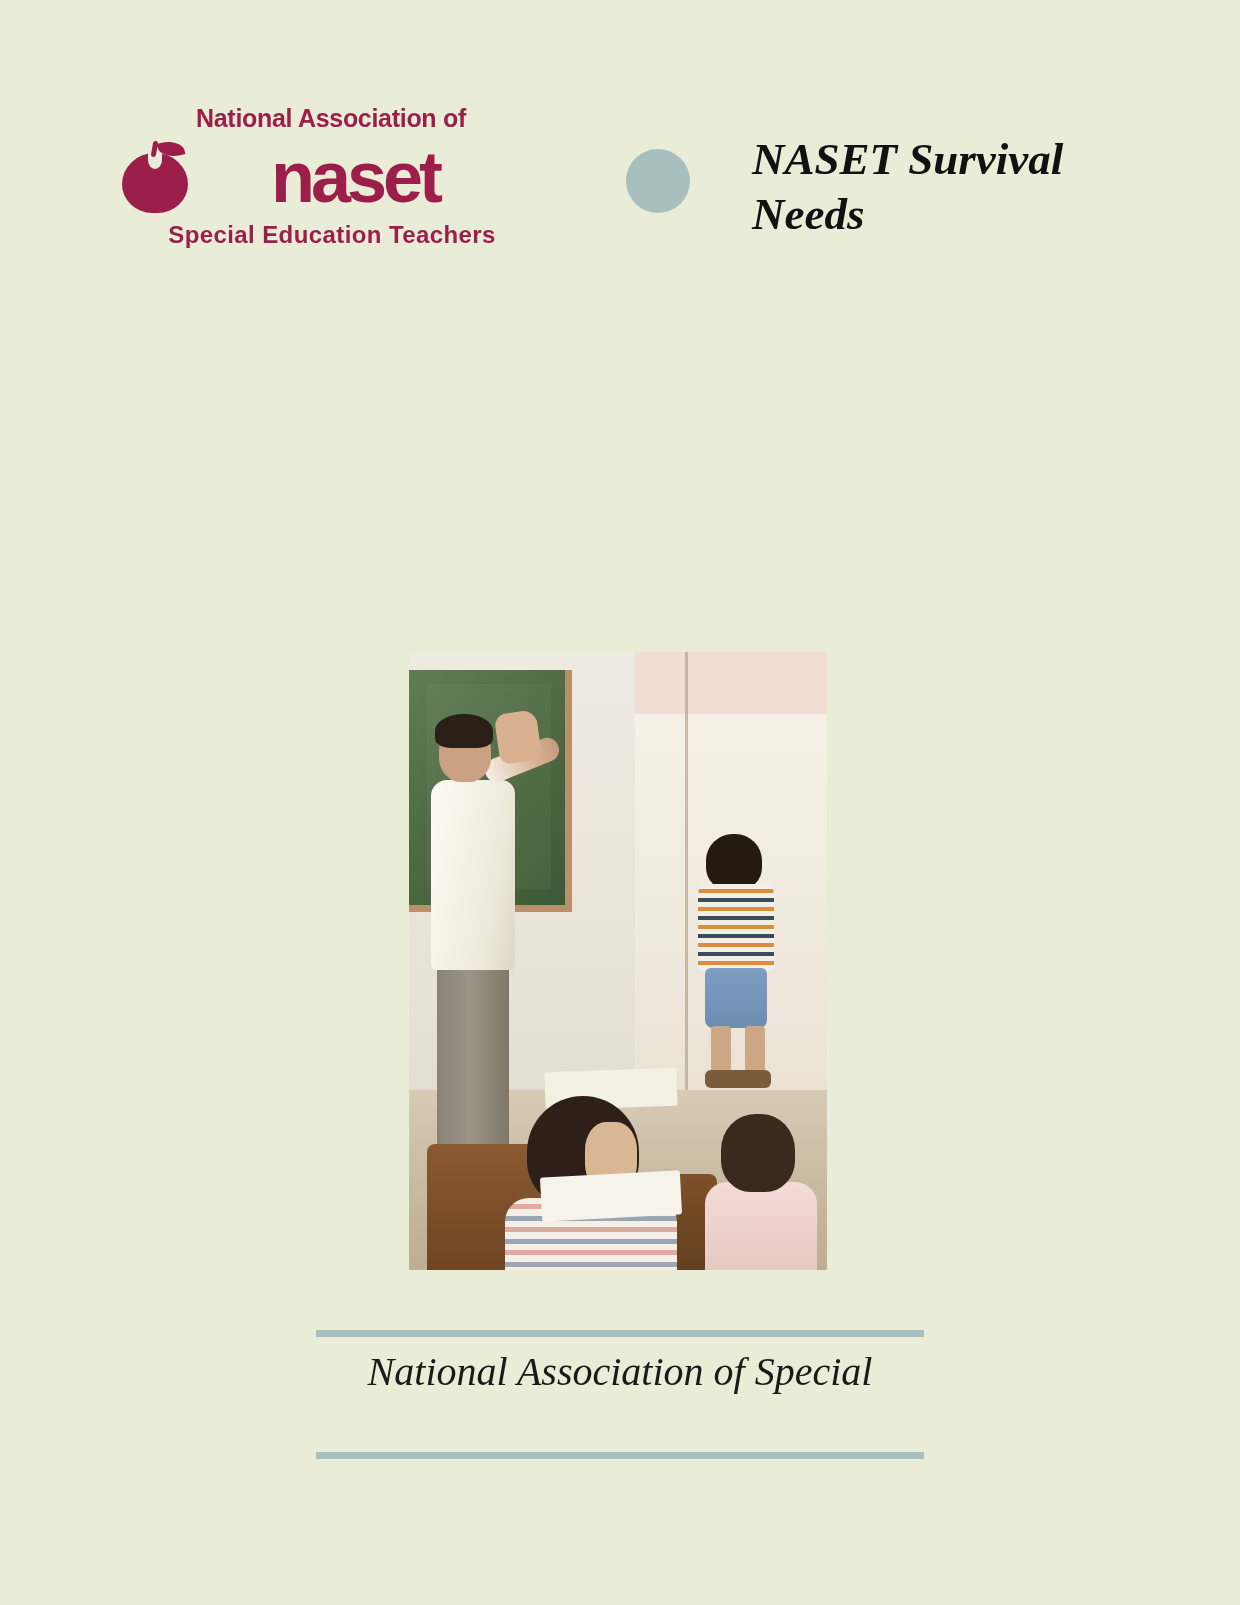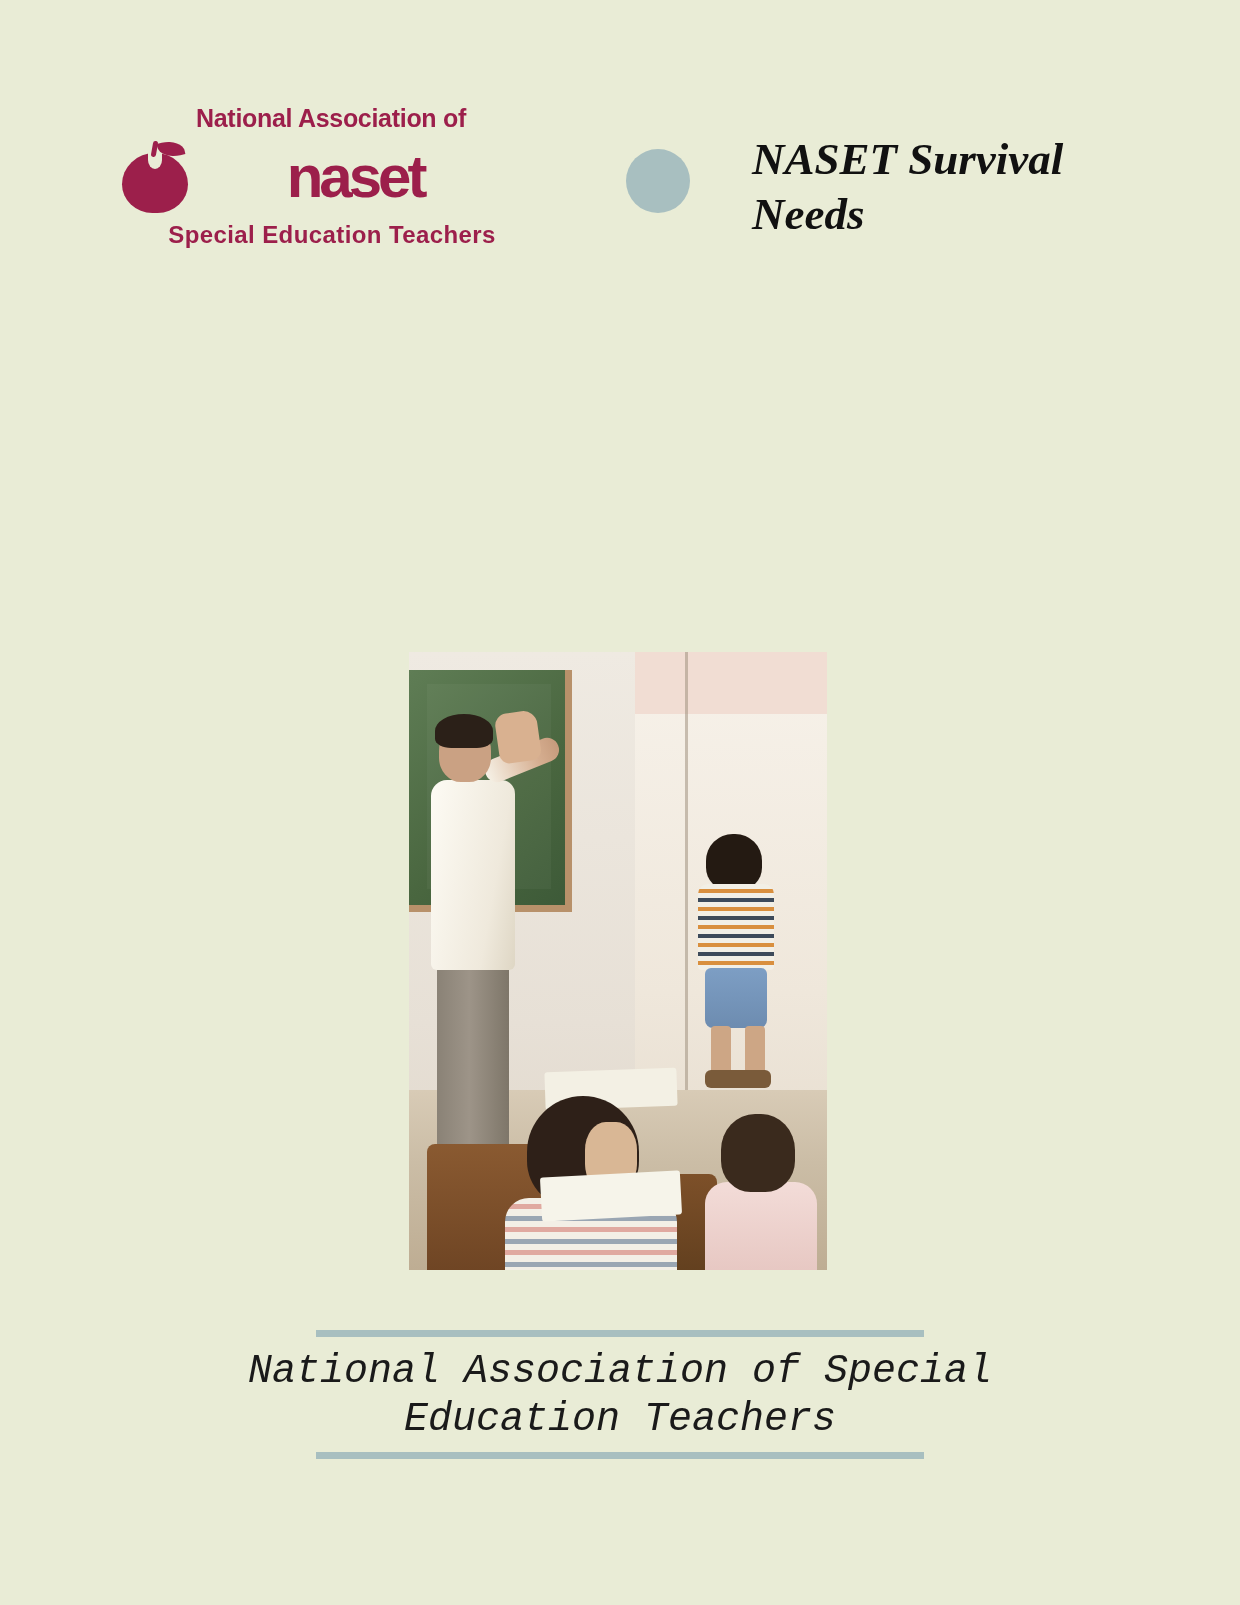--- a/index.html
+++ b/index.html
@@ -45,21 +45,21 @@
     margin-left: 8px;
   }
   .logo-mid {
     position: relative;
     height: 84px;
     margin-top: 2px;
   }
   .logo-word {
     font-family: "Liberation Sans", sans-serif;
     font-weight: bold;
-    font-size: 60px;
+    font-size: 72px;
     line-height: 84px;
     letter-spacing: -4px;
     color: #9c1f4b;
     padding-left: 56px;
   }
   .apple {
     position: absolute;
     left: 6px;
     top: 6px;
     width: 74px;
@@ -359,21 +359,21 @@
     background: #a8bfc0;
   }
   .rule-top { top: 1330px; }
   .rule-bottom { top: 1452px; }
   .footer-text {
     position: absolute;
     left: 220px;
     top: 1348px;
     width: 800px;
     text-align: center;
-    font-family: Liberation Mono, monospace;
+    font-family: Liberation Serif, serif;
     font-style: italic;
     font-size: 40px;
     line-height: 1.2;
     color: #1a1a1a;
   }
 </style>
 </head>
 <body>
 
 <div class="page">
@@ -433,17 +433,16 @@
     <div class="fg-kid1-head"></div>
     <div class="fg-kid1-face"></div>
     <div class="fg-paper"></div>
     <div class="fg-kid2-body"></div>
     <div class="fg-kid2-head"></div>
   </div>
 
   <div class="rule rule-top"></div>
   <div class="footer-text">
     <div>National Association  of Special</div>
-    <div>Education Teachers</div>
   </div>
   <div class="rule rule-bottom"></div>
 
 </div>
 
 </body></html>

